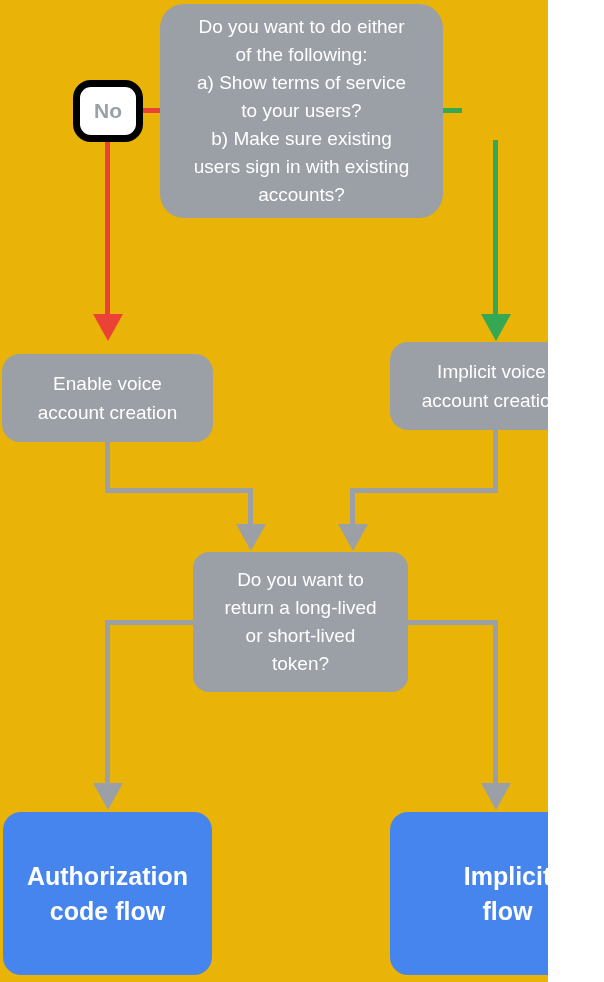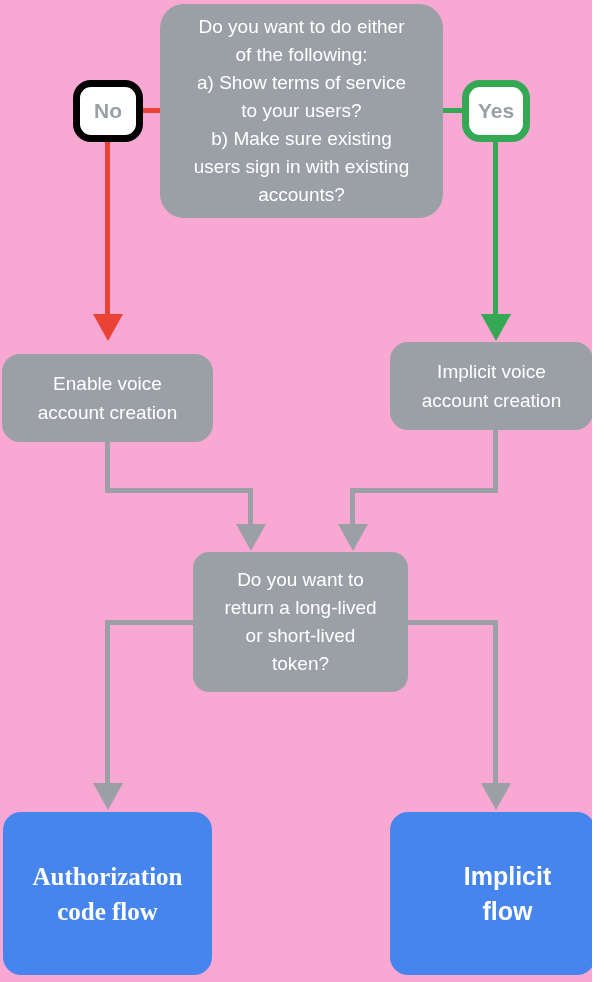--- a/index.html
+++ b/index.html
@@ -3,23 +3,23 @@
 <meta charset="utf-8">
 <style>
   html, body {
     margin: 0;
     padding: 0;
     background: #ffffff;
     font-family: "Liberation Sans", sans-serif;
   }
   .canvas {
     position: relative;
-    width: 592px;
+    width: 548px;
     height: 982px;
-    background: #f9a8d4;
+    background: #eab308;
     overflow: hidden;
   }
   
   .node {
     position: absolute;
     box-sizing: border-box;
     display: flex;
     align-items: center;
     justify-content: center;
     text-align: center;
@@ -37,21 +37,21 @@
     background: #4785EE;
     border-radius: 18px;
     font-size: 25px;
     line-height: 35px;
     font-weight: 700;
   }
   #question1 { left: 160px; top: 4px;   width: 283px; height: 214px; border-radius: 24px; }
   #enableBox  { left: 2px;   top: 354px; width: 211px; height: 88px;  border-radius: 18px; line-height: 29px; }
   #disableBox { left: 390px; top: 342px; width: 203px; height: 88px;  border-radius: 18px; line-height: 29px; }
   #question2 { left: 193px; top: 552px; width: 215px; height: 140px; border-radius: 16px; }
-  #authBox    { left: 3px;   top: 812px; width: 209px; height: 163px; font-family: Liberation Serif, serif; }
+  #authBox    { left: 3px;   top: 812px; width: 209px; height: 163px; }
   #implicitBox{ left: 390px; top: 812px; width: 205px; height: 163px; padding-left: 30px; }
 
   
   .badge {
     position: absolute;
     box-sizing: border-box;
     background: #ffffff;
     border-radius: 18px;
     display: flex;
     align-items: center;
@@ -105,21 +105,20 @@
 
   <div class="node node-gray" id="question1">Do you want to do either
 of the following:
 a) Show terms of service
 to your users?
 b) Make sure existing
 users sign in with existing
 accounts?</div>
 
   <div class="badge" id="noBadge">No</div>
-  <div class="badge" id="yesBadge">Yes</div>
 
   <div class="line line-red" style="left:143px; top:108px; width:17px; height:5px;"></div>
   <div class="line line-red" style="left:105px; top:140px; width:5px; height:175px;"></div>
   <div class="arrow-down arrow-red" style="left:93px; top:314px;"></div>
 
   <div class="line line-green" style="left:443px; top:108px; width:19px; height:5px;"></div>
   <div class="line line-green" style="left:493px; top:140px; width:5px; height:175px;"></div>
   <div class="arrow-down arrow-green" style="left:481px; top:314px;"></div>
 
   <div class="node node-gray" id="enableBox">Enable voice

